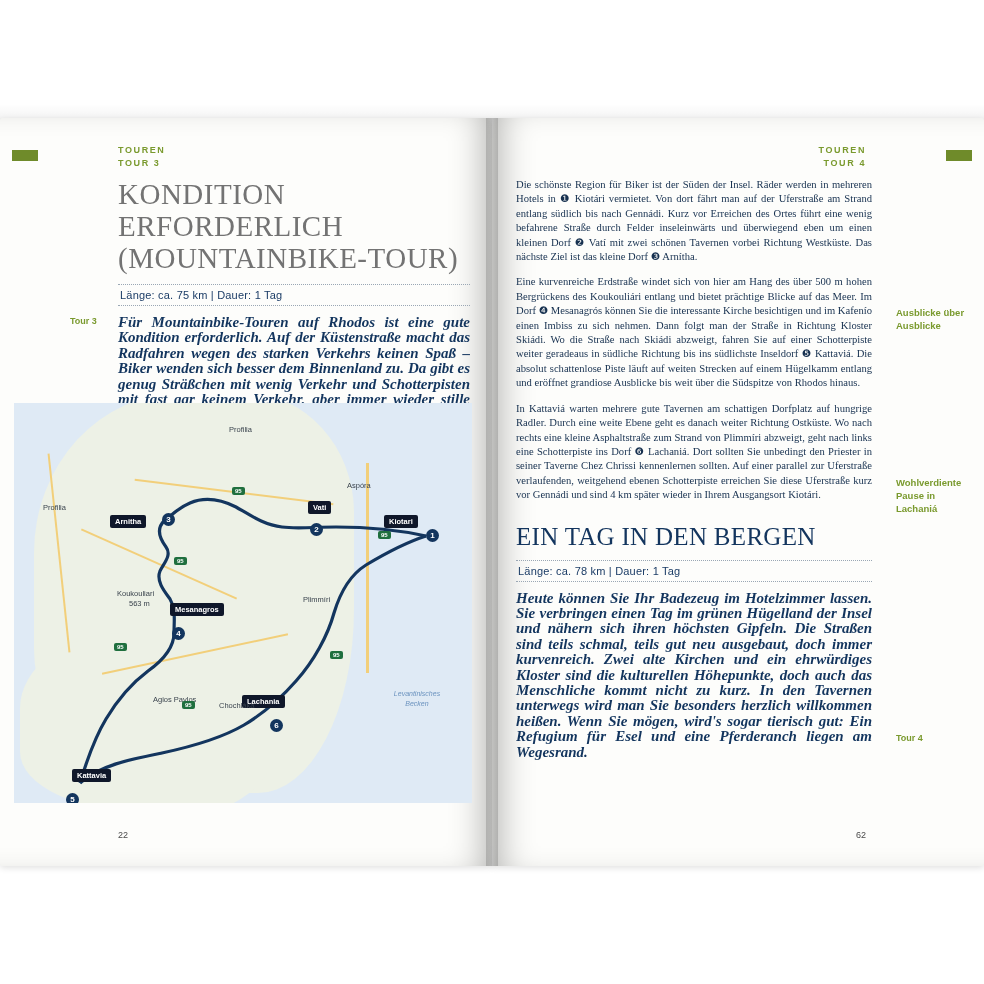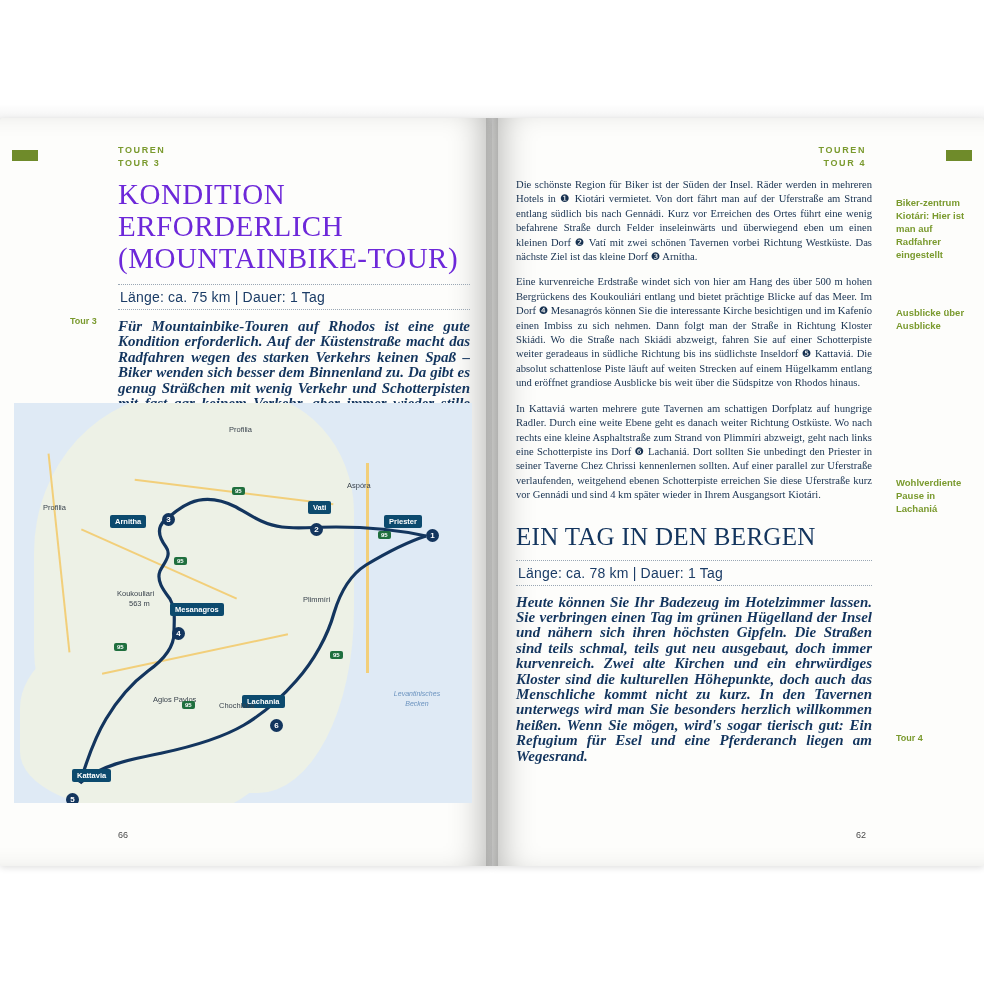--- a/index.html
+++ b/index.html
@@ -33,23 +33,23 @@
   .hdr.left{left:118px;text-align:left;}
   .hdr.right{right:118px;text-align:right;}
   .hdr .sub{color:#7a9a2e;}
 
   .pgnum{position:absolute;bottom:26px;font-family:"Liberation Sans",sans-serif;font-size:9px;color:#4a4a4a;}
   .pgnum.left{left:118px;}
   .pgnum.right{right:118px;}
 
   
   .lcol{position:absolute;left:118px;top:60px;width:352px;}
-  h1.title{font-family:"Liberation Serif",serif;font-weight:normal;color:#6d28d9;
+  h1.title{font-family:"Liberation Serif",serif;font-weight:normal;color:#737373;
     font-size:29px;line-height:32px;letter-spacing:.5px;margin:0 0 10px 0;}
-  .meta{font-family:"Liberation Sans",sans-serif;font-size:14px;color:#1b3c66;
+  .meta{font-family:"Liberation Sans",sans-serif;font-size:11px;color:#1b3c66;
     border-top:1px dotted #9aa7b4;border-bottom:1px dotted #9aa7b4;padding:4px 0 4px 2px;
     letter-spacing:.2px;}
   .intro{font-family:"Liberation Serif",serif;font-style:italic;font-weight:bold;
     color:#13355e;font-size:15px;line-height:15.4px;margin-top:9px;text-align:justify;}
   .tourtag{position:absolute;font-family:"Liberation Sans",sans-serif;font-weight:bold;
     font-size:9px;color:#7a9a2e;}
   .tourtag.t3{left:70px;top:198px;}
 
   
   .map{position:absolute;left:14px;top:285px;width:458px;height:400px;background:#eef3ea;overflow:hidden;}
@@ -63,21 +63,21 @@
   .side{position:absolute;left:404px;font-family:"Liberation Sans",sans-serif;
     font-weight:bold;font-size:9.5px;line-height:13px;color:#7a9a2e;width:78px;}
   .tourtag.t4{left:404px;top:615px;}
 
   
   .sea{position:absolute;inset:0;background:#dfeaf5;}
   .land{position:absolute;background:#edf1e6;}
   .road{position:absolute;background:#f2cf7a;}
   .route{position:absolute;}
   .town{position:absolute;font-family:"Liberation Sans",sans-serif;font-size:7.5px;color:#3b444e;padding-left:15px;}
-  .pill{position:absolute;background:#0c4a6e;color:#fff;font-family:"Liberation Sans",sans-serif;
+  .pill{position:absolute;background:#0f172a;color:#fff;font-family:"Liberation Sans",sans-serif;
     font-size:7.5px;font-weight:bold;padding:2px 5px;border-radius:2px;white-space:nowrap;}
   .dot{position:absolute;width:13px;height:13px;border-radius:50%;background:#13355e;color:#fff;
     font-family:"Liberation Sans",sans-serif;font-size:8px;font-weight:bold;line-height:13px;text-align:center;}
   .rsign{position:absolute;background:#1f6f3e;color:#fff;font-family:"Liberation Sans",sans-serif;
     font-size:6px;font-weight:bold;padding:1px 3px;border-radius:2px;}
   .seatext{position:absolute;font-family:"Liberation Sans",sans-serif;font-size:7px;color:#6b93bf;
     font-style:italic;text-align:center;line-height:10px;}
 </style>
 </head>
 <body>
@@ -127,21 +127,21 @@
                    C 160 246, 148 258, 134 268 C 118 280, 104 296, 92 316
                    C 80 336, 72 360, 66 380" fill="none" stroke="#13355e" stroke-width="3.2"></path>
         </svg>
 
         <div class="pill" style="left:96px;top:112px;">Arnitha</div>
         <div class="dot" style="left:148px;top:110px;">3</div>
 
         <div class="pill" style="left:294px;top:98px;">Vati</div>
         <div class="dot" style="left:296px;top:120px;">2</div>
 
-        <div class="pill" style="left:370px;top:112px;">Priester</div>
+        <div class="pill" style="left:370px;top:112px;">Kiotari</div>
         <div class="dot" style="left:412px;top:126px;">1</div>
 
         <div class="pill" style="left:156px;top:200px;">Mesanagros</div>
         <div class="dot" style="left:158px;top:224px;">4</div>
 
         <div class="pill" style="left:228px;top:292px;">Lachania</div>
         <div class="dot" style="left:256px;top:316px;">6</div>
 
         <div class="pill" style="left:58px;top:366px;">Kattavia</div>
         <div class="dot" style="left:52px;top:390px;">5</div>
@@ -158,42 +158,41 @@
         <div class="rsign" style="left:218px;top:84px;">95</div>
         <div class="rsign" style="left:364px;top:128px;">95</div>
         <div class="rsign" style="left:160px;top:154px;">95</div>
         <div class="rsign" style="left:100px;top:240px;">95</div>
         <div class="rsign" style="left:316px;top:248px;">95</div>
         <div class="rsign" style="left:168px;top:298px;">95</div>
 
         <div class="seatext" style="left:368px;top:286px;width:70px;">Levantinisches Becken</div>
       </div>
 
-      <div class="pgnum left">66</div>
+      <div class="pgnum left">22</div>
     </div>
 
     <div class="page right">
       <div class="corner r"></div>
 
       <div class="hdr right">
         <div>TOUREN</div>
         <div class="sub">TOUR 4</div>
       </div>
 
       <div class="rcol">
         <p class="rp">Die schönste Region für Biker ist der Süden der Insel. Räder werden in mehreren Hotels in ❶ Kiotári vermietet. Von dort fährt man auf der Uferstraße am Strand entlang südlich bis nach Gennádi. Kurz vor Erreichen des Ortes führt eine wenig befahrene Straße durch Felder inseleinwärts und überwiegend eben um einen kleinen Dorf ❷ Vatí mit zwei schönen Tavernen vorbei Richtung Westküste. Das nächste Ziel ist das kleine Dorf ❸ Arnítha.</p>
         <p class="rp">Eine kurvenreiche Erdstraße windet sich von hier am Hang des über 500 m hohen Bergrückens des Koukouliári entlang und bietet prächtige Blicke auf das Meer. Im Dorf ❹ Mesanagrós können Sie die interessante Kirche besichtigen und im Kafenío einen Imbiss zu sich nehmen. Dann folgt man der Straße in Richtung Kloster Skiádi. Wo die Straße nach Skiádi abzweigt, fahren Sie auf einer Schotterpiste weiter geradeaus in südliche Richtung bis ins südlichste Inseldorf ❺ Kattaviá. Die absolut schattenlose Piste läuft auf weiten Strecken auf einem Hügelkamm entlang und eröffnet grandiose Ausblicke bis weit über die Südspitze von Rhodos hinaus.</p>
         <p class="rp">In Kattaviá warten mehrere gute Tavernen am schattigen Dorfplatz auf hungrige Radler. Durch eine weite Ebene geht es danach weiter Richtung Ostküste. Wo nach rechts eine kleine Asphaltstraße zum Strand von Plimmíri abzweigt, geht nach links eine Schotterpiste ins Dorf ❻ Lachaniá. Dort sollten Sie unbedingt den Priester in seiner Taverne Chez Chrissi kennenlernen sollten. Auf einer parallel zur Uferstraße verlaufenden, weitgehend ebenen Schotterpiste erreichen Sie diese Uferstraße kurz vor Gennádi und sind 4 km später wieder in Ihrem Ausgangsort Kiotári.</p>
 
         <h2 class="title2">EIN TAG IN DEN BERGEN</h2>
         <div class="meta">Länge: ca. 78 km  |  Dauer: 1 Tag</div>
         <div class="intro">Heute können Sie Ihr Badezeug im Hotelzimmer lassen. Sie verbringen einen Tag im grünen Hügelland der Insel und nähern sich ihren höchsten Gipfeln. Die Straßen sind teils schmal, teils gut neu ausgebaut, doch immer kurvenreich. Zwei alte Kirchen und ein ehrwürdiges Kloster sind die kulturellen Höhepunkte, doch auch das Menschliche kommt nicht zu kurz. In den Tavernen unterwegs wird man Sie besonders herzlich willkommen heißen. Wenn Sie mögen, wird's sogar tierisch gut: Ein Refugium für Esel und eine Pferderanch liegen am Wegesrand.</div>
       </div>
 
-      <div class="side" style="top:78px;">Biker-zentrum Kiotári: Hier ist man auf Radfahrer eingestellt</div>
       <div class="side" style="top:188px;">Ausblicke über Ausblicke</div>
       <div class="side" style="top:358px;">Wohlverdiente Pause in Lachaniá</div>
       <div class="tourtag t4">Tour 4</div>
 
       <div class="pgnum right">62</div>
     </div>
 
     <div class="gutter"></div>
   </div>
 </div>

